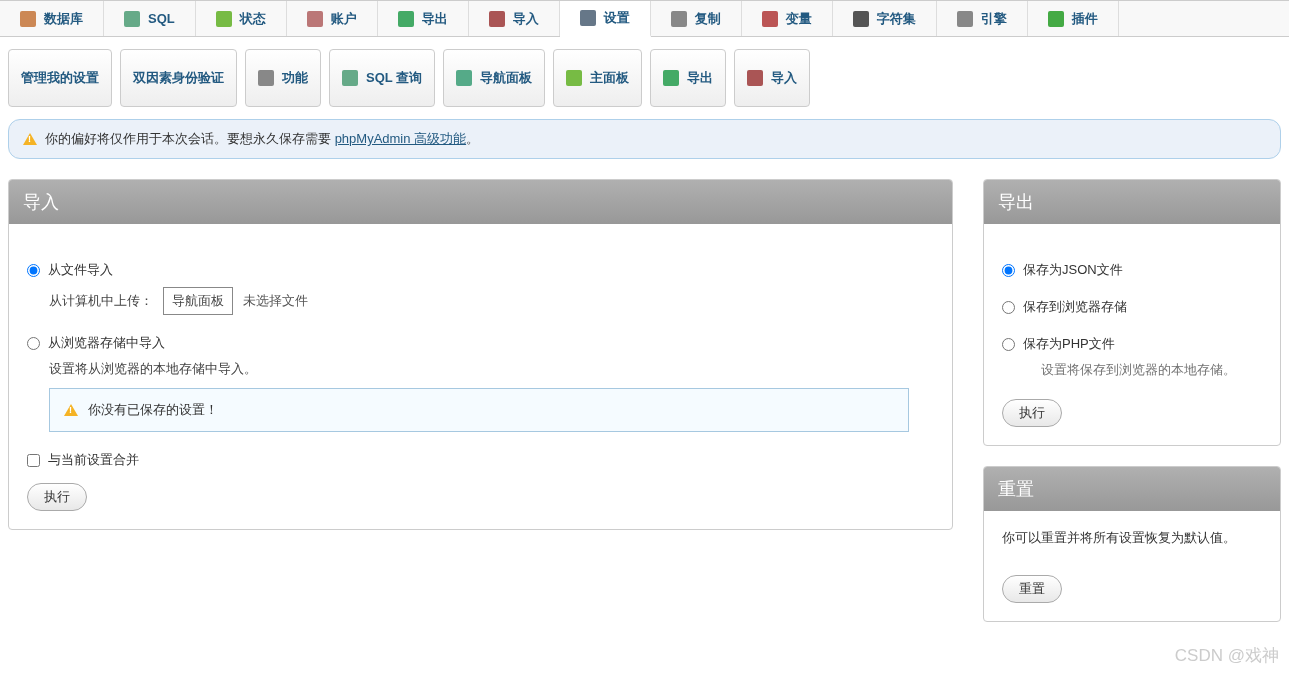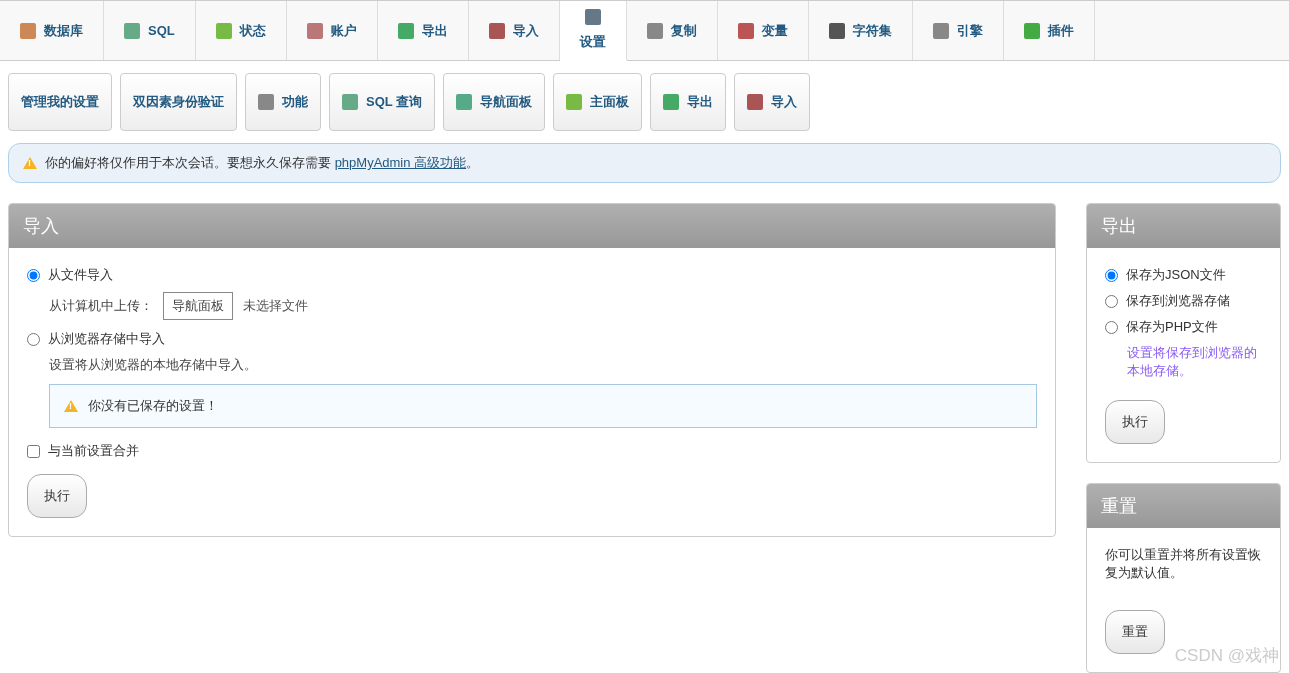--- a/index.html
+++ b/index.html
@@ -1,41 +1,41 @@
 <!DOCTYPE html>
 <html><head>
 <meta charset="utf-8">
 <style>
 * { box-sizing: border-box; margin: 0; padding: 0; }
 body { font-family: sans-serif; font-size: 13px; color: #333; background: #fff; width: 1289px; }
 .topnav { display: flex; background: #f8f8f8; border-bottom: 1px solid #ccc; border-top: 1px solid #ccc; }
 .topnav .tab { display: flex; align-items: center; padding: 8px 20px; border-right: 1px solid #ddd; cursor: pointer; gap: 8px; }
-.topnav .tab.active { background: #fff; border-bottom: 2px solid #fff; margin-bottom: -1px; flex-direction: column; }
+.topnav .tab.active { background: #fff; border-bottom: 2px solid #fff; margin-bottom: -1px; }
 .topnav .tab span.lbl { color: #235a81; font-weight: bold; }
 .icn { width: 16px; height: 16px; display: inline-block; }
 .subnav { display: flex; gap: 8px; padding: 12px 8px; flex-wrap: wrap; }
 .subtab { display: flex; align-items: center; gap: 8px; padding: 19px 12px; border: 1px solid #ccc; border-radius: 4px; background: linear-gradient(#fff,#eee); cursor: pointer; }
 .subtab span.lbl { color: #235a81; font-weight: bold; }
 .notice { margin: 0 8px 20px 8px; border: 1px solid #aed0ea; background: #ebf1f9; padding: 10px 14px; border-radius: 12px; display: flex; align-items: center; gap: 8px; }
 .notice a { color: #235a81; text-decoration: underline; }
 .main { display: flex; gap: 30px; padding: 0 8px 20px 8px; }
 .left { flex: 0 0 945px; }
 .right { flex: 1; display: flex; flex-direction: column; gap: 20px; }
 .panel { border: 1px solid #ccc; border-radius: 4px; overflow: hidden; }
 .panel-header { background: linear-gradient(#b0b0b0,#989898); color: #fff; font-size: 18px; padding: 10px 14px; }
 .panel-body { padding: 18px; }
-.radio-row, .check-row { display: flex; align-items: flex-start; gap: 8px; margin-bottom: 8px; }
+.radio-row, .check-row { display: flex; align-items: flex-start; gap: 8px; margin-bottom: 8px; margin-top: 19px; }
 .radio-row input, .check-row input { margin-top: 3px; }
 .sub { margin-left: 22px; margin-bottom: 10px; color: #444; }
 .upload-row { display: flex; align-items: center; gap: 10px; }
 .file-btn { border: 1px solid #888; padding: 4px 8px; background: #fff; cursor: pointer; }
 .nofile { color: #555; }
-.warnbox { margin-left: 22px; border: 1px solid #a6c8e0; background: #f5fbff; padding: 12px 14px; display: flex; align-items: center; gap: 10px; margin-top: 6px; margin-bottom: 14px; width: 988px; }
-.btn { display: inline-block; border: 1px solid #aaa; border-radius: 14px; padding: 12px 16px; background: linear-gradient(#fff,#e8e8e8); cursor: pointer; margin-top: 6px; }
-.desc { margin: 4px 0 14px 22px; color: #8b5cf6; }
+.warnbox { margin-left: 22px; border: 1px solid #a6c8e0; background: #f5fbff; padding: 12px 14px; display: flex; align-items: center; gap: 10px; margin-top: 6px; margin-bottom: 14px; width: 860px; }
+.btn { display: inline-block; border: 1px solid #aaa; border-radius: 14px; padding: 4px 16px; background: linear-gradient(#fff,#e8e8e8); cursor: pointer; margin-top: 6px; }
+.desc { margin: 4px 0 14px 39px; color: #737373; }
 .watermark { position: fixed; bottom: 6px; right: 10px; color: #ccc; font-size: 17px; }
 .tri-warn { width:0;height:0;border-left:7px solid transparent;border-right:7px solid transparent;border-bottom:12px solid #f5b325;display:inline-block;position:relative; }
 .tri-warn::after { content:"!";position:absolute;left:-2px;top:1px;font-size:9px;color:#fff;font-weight:bold; }
 </style>
 </head>
 <body>
 
 <div class="topnav" id="topnav">
     <div class="tab">
       <span class="icn" style="background:#c85;border-radius:2px;"></span>

